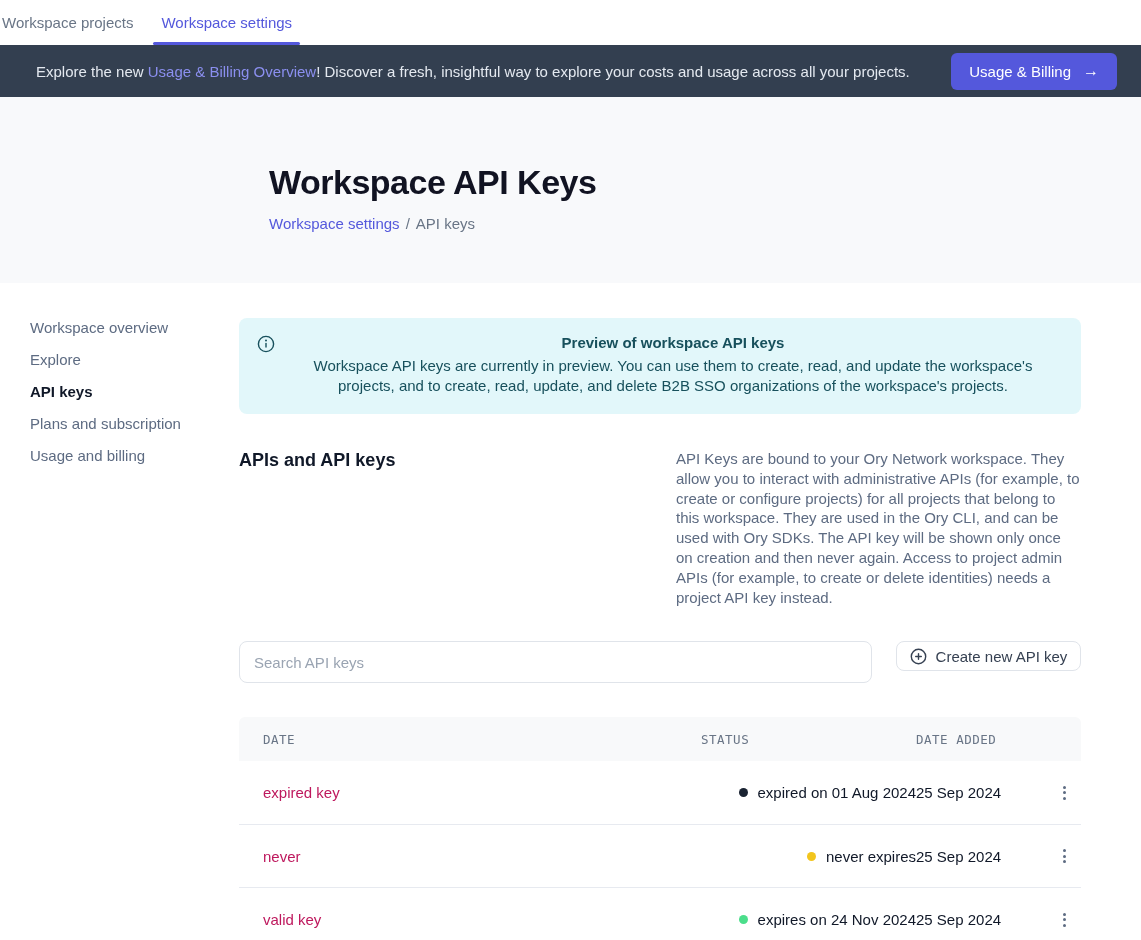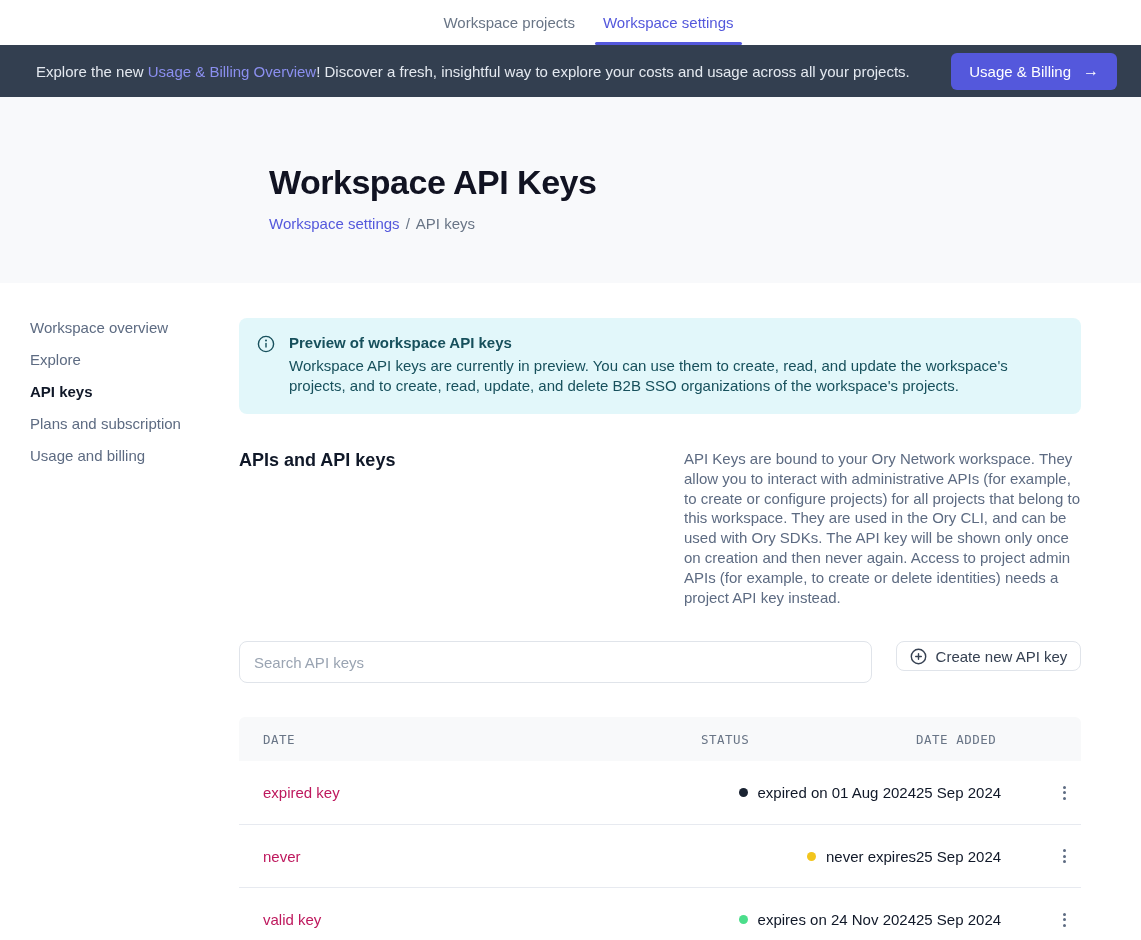--- a/index.html
+++ b/index.html
@@ -1,21 +1,21 @@
 <!DOCTYPE html>
 <html><head>
 <meta charset="utf-8">
 <style>
   * { margin:0; padding:0; box-sizing:border-box; }
   html,body { width:1141px; height:940px; background:#fff; overflow:hidden;
               font-family:"Liberation Sans", sans-serif; -webkit-font-smoothing:antialiased; }
 
   
   .tabbar { height:45px; background:#fff; display:flex; align-items:stretch;
-            padding-left:36px; gap:24px;justify-content:center; }
+            gap:24px; }
   .tab { display:flex; align-items:center; font-size:15px; color:#697586;
          cursor:pointer; position:relative; padding:0 2px; }
   .tab.active { color:#5458DC; }
   .tab.active::after { content:""; position:absolute; left:-6px; right:-6px; bottom:0;
          height:3px; background:#5458DC; border-radius:2px; }
 
   
   .banner { height:52px; background:#333F50; display:flex; align-items:center;
             padding:0 24px 0 36px; }
   .banner-text { flex:1; font-size:15px; color:#E4E9F0; }
@@ -35,30 +35,30 @@
   
   .body-wrap { display:flex; background:#fff; }
   .sidebar { width:239px; flex:none; padding:37px 0 0 30px; }
   .side-item { font-size:15px; color:#5D6B82; margin-bottom:17px; cursor:pointer;
                line-height:15px; padding:0; }
   .side-item.active { color:#101828; font-weight:bold; }
   .main { width:842px; flex:none; padding-top:35px; }
 
   
   .callout { background:#E2F7FA; border-radius:8px; padding:16px 24px 18px 18px;
-             display:flex; gap:14px; margin-bottom:35px; }
+             display:flex; gap:14px; margin-bottom:35px;text-align:center; }
   .callout-icon { flex:none; margin-top:1px; }
   .callout-title { font-size:15px; font-weight:bold; color:#17505C; margin-bottom:5px; }
   .callout-body { font-size:15px; color:#17505C; line-height:20px; }
 
   
   .section { display:flex; margin-bottom:34px; }
   .section-heading { width:437px; flex:none; font-size:18px; font-weight:bold;
              color:#101828; padding-top:1px; }
-  .section-desc { width:405px; font-size:15px; color:#5D6B82; line-height:19.8px;margin-left:8px; }
+  .section-desc { width:405px; font-size:15px; color:#5D6B82; line-height:19.8px; }
 
   
   .toolbar { display:flex; gap:24px; margin-bottom:34px; }
   .search-input { width:636px; height:42px; border:1px solid #E0E4EA; border-radius:8px;
              padding:0 14px; font-size:15px; font-family:inherit; color:#364152;
              outline:none; background:#fff; }
   .search-input::placeholder { color:#9AA4B2; }
   .create-btn { width:186px; height:30px; background:#fff; border:1px solid #E0E4EA;
              border-radius:8px; display:flex; align-items:center; justify-content:center;
              gap:9px; font-size:15px; font-family:inherit; color:#364152; cursor:pointer; }

